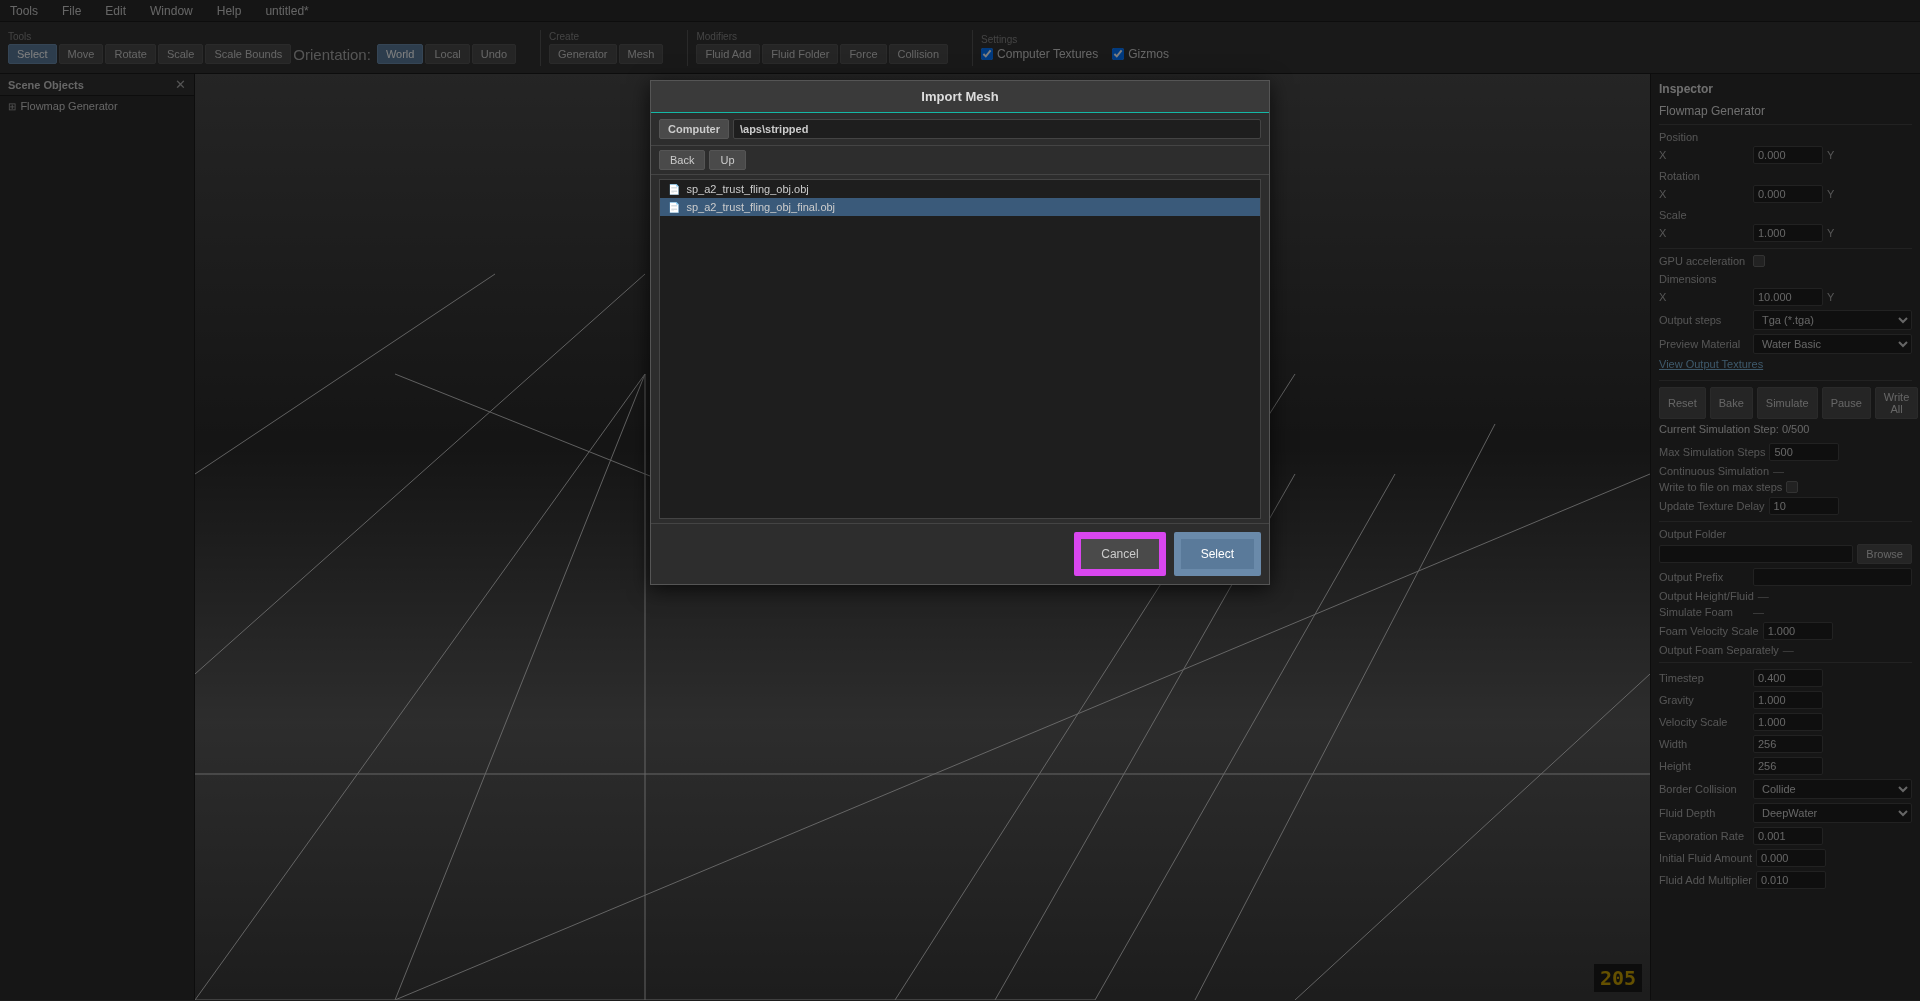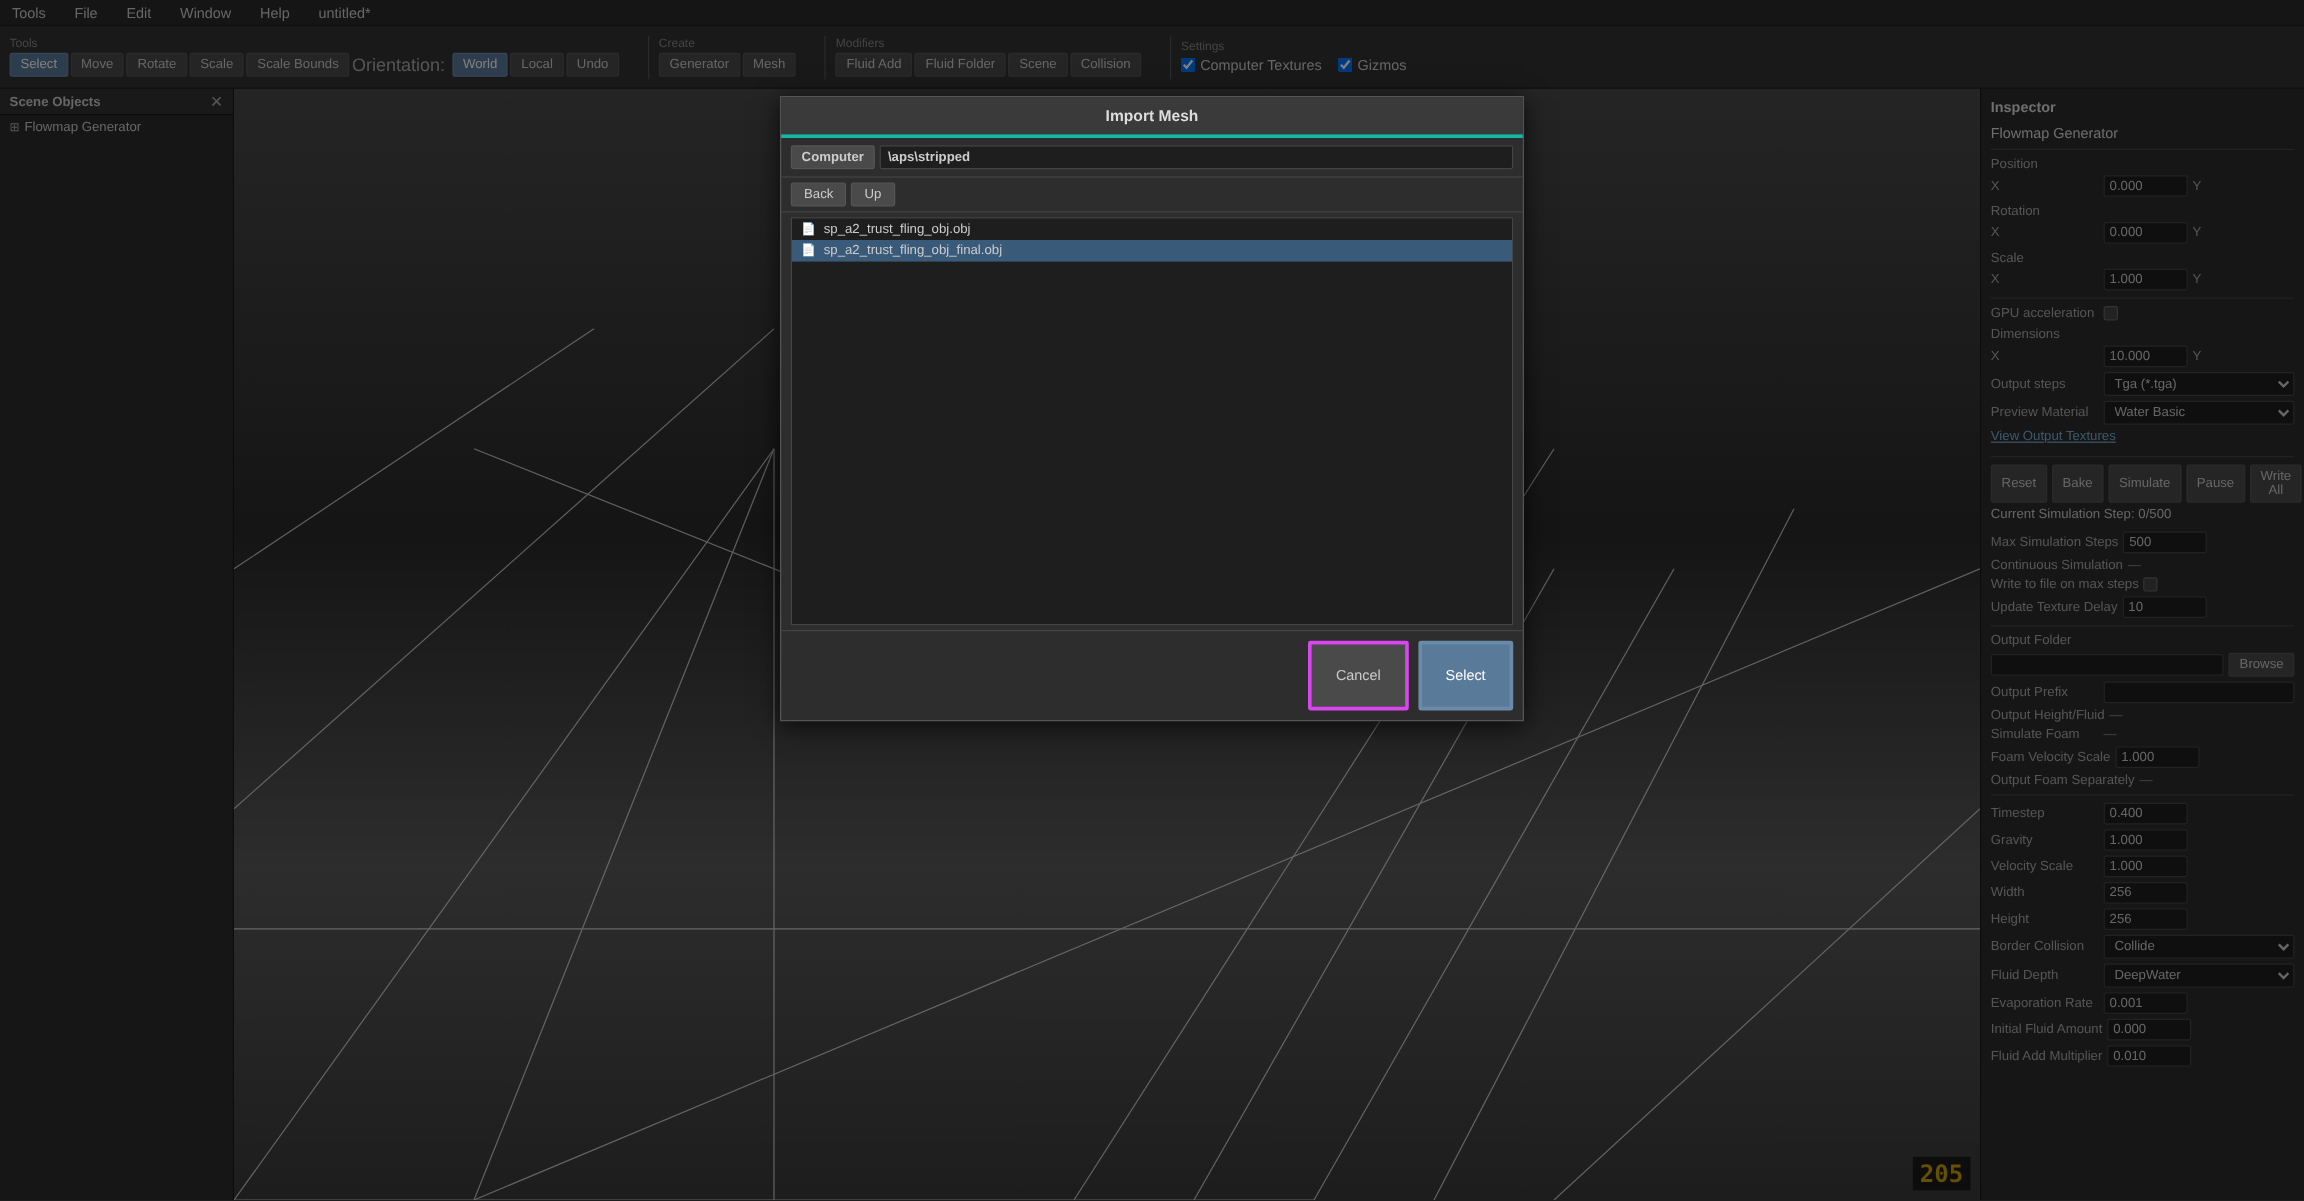--- a/index.html
+++ b/index.html
@@ -323,21 +323,21 @@
       background: #2d2d2d;
       border: 1px solid #555;
       box-shadow: 0 4px 20px rgba(0,0,0,0.7);
     }
     #import-dialog-title {
       background: #3a3a3a;
       padding: 8px 12px;
       font-size: 13px;
       color: #ddd;
       font-weight: bold;
-      border-bottom: 3px solid #14b8a6;
+      border-bottom: 1px solid #14b8a6;
       text-align: center;
     }
     #import-dialog-path {
       display: flex;
       align-items: center;
       padding: 6px 8px;
       gap: 4px;
       border-bottom: 1px solid #444;
       font-weight: bold;
     }
@@ -399,24 +399,24 @@
     }
     #import-dialog-footer {
       display: flex;
       justify-content: flex-end;
       padding: 8px;
       gap: 8px;
       border-top: 1px solid #444;
     }
     .dialog-btn {
       background: #4a4a4a;
-      border: 3px solid #d946ef;
+      border: 7px solid #d946ef;
       color: #ccc;
       font-size: 12px;
-      padding: 19px 20px;
+      padding: 8px 20px;
       cursor: pointer;
       border-radius: 2px;
     }
     .dialog-btn.primary {
       background: #5a7a9a;
       border-color: #6a8aaa;
       color: #fff;
     }
   </style>
 </head>
@@ -456,21 +456,21 @@
       <button class="toolbar-btn">Mesh</button>
     </div>
   </div>
   <div class="toolbar-separator"></div>
 
   <div class="toolbar-group">
     <div class="toolbar-group-label">Modifiers</div>
     <div class="toolbar-buttons">
       <button class="toolbar-btn">Fluid Add</button>
       <button class="toolbar-btn">Fluid Folder</button>
-      <button class="toolbar-btn">Scene</button>
+      <button class="toolbar-btn">Force</button>
       <button class="toolbar-btn">Collision</button>
     </div>
   </div>
   <div class="toolbar-separator"></div>
 
   <div class="toolbar-group">
     <div class="toolbar-group-label">Settings</div>
     <div class="toolbar-buttons">
       <div class="toolbar-checkbox-group">
         <input type="checkbox" checked="" style="">

